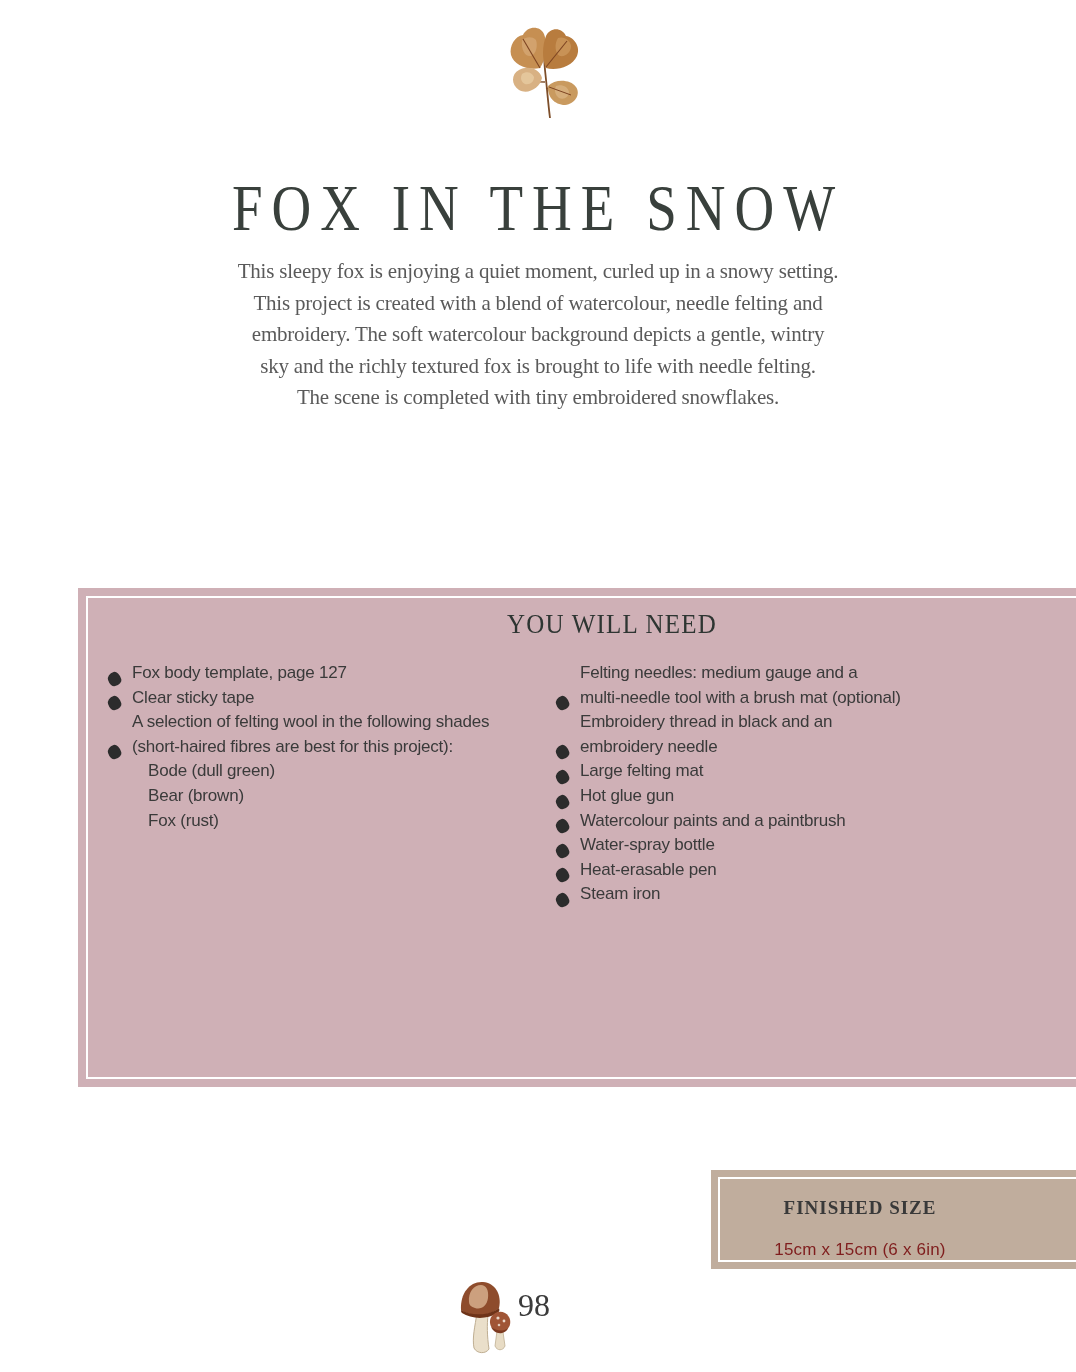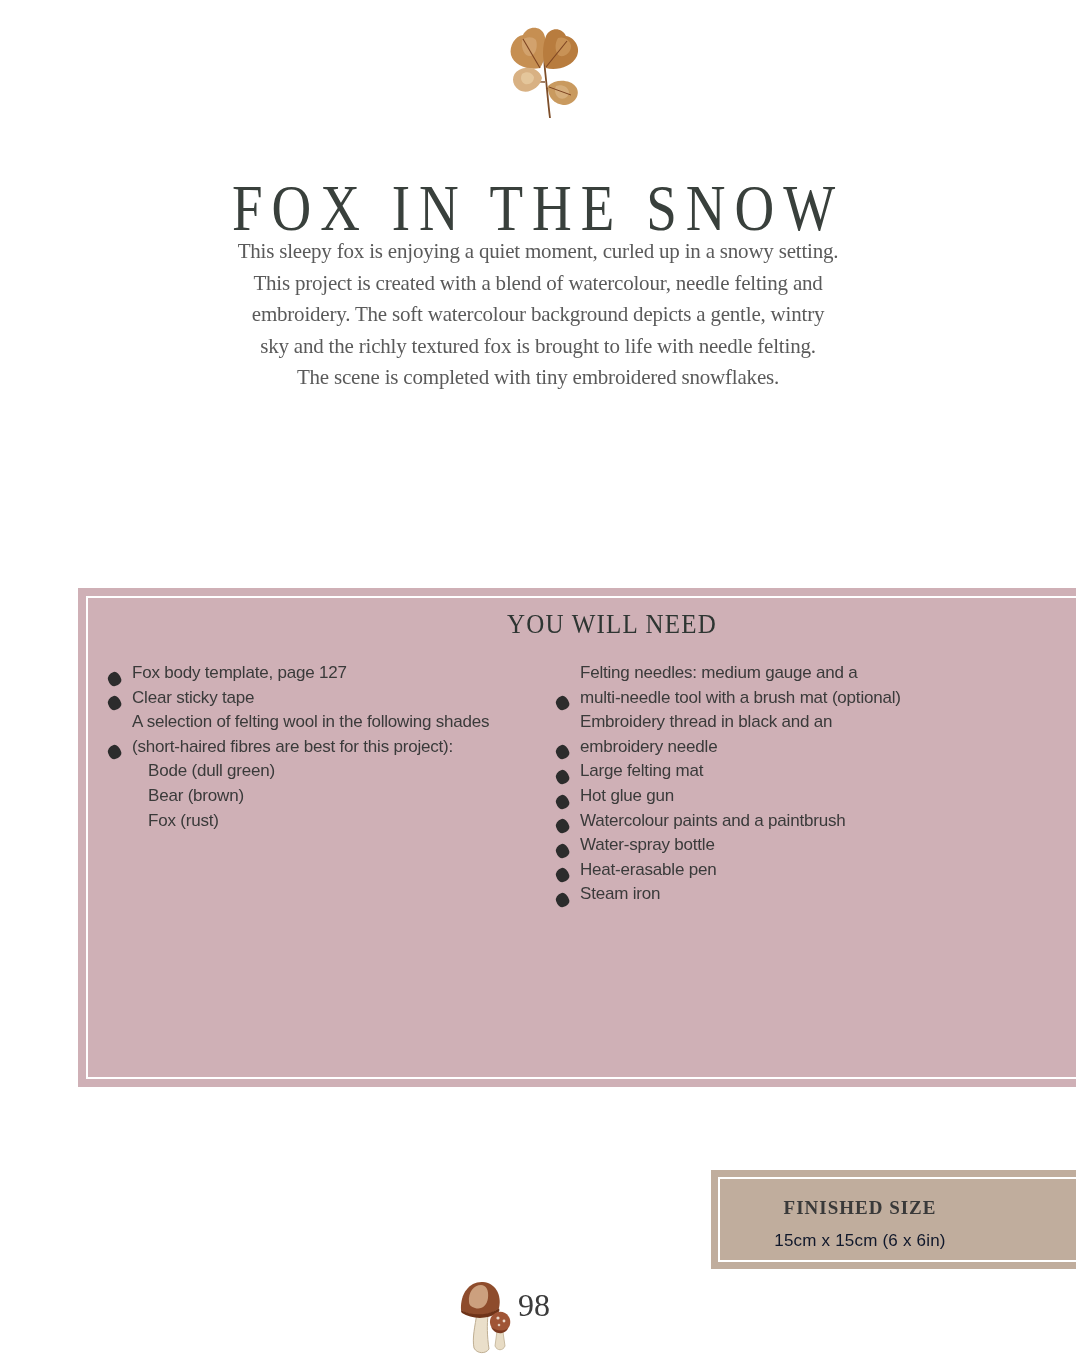--- a/index.html
+++ b/index.html
@@ -24,21 +24,21 @@
     font-weight: 400;
     letter-spacing: 9px;
     color: #39403c;
     transform: scaleY(1.18);
     transform-origin: center top;
     white-space: nowrap;
   }
 
   
   .intro {
-    left: 88px; top: 236px; width: 900px;
+    left: 88px; top: 256px; width: 900px;
     margin: 0;
     text-align: center;
     white-space: pre-line;
     font-family: "Liberation Serif", serif;
     font-size: 21px;
     letter-spacing: -0.2px;
     line-height: 31.6px;
     color: #5a5a5a;
   }
 
@@ -92,32 +92,32 @@
   .size-inner {
     position: absolute; inset: 7px;
     border: 2.5px solid #ffffff;
     display: flex; flex-direction: column;
     justify-content: center;
     text-align: center;
     padding-right: 84px;
     box-sizing: border-box;
   }
   .size-heading {
-    margin: 9px;
+    margin: 18px;
     font-family: "Liberation Serif", serif;
     font-weight: 600;
     font-size: 19px;
     letter-spacing: 1px;
     color: #393939;
   }
   .size-value {
     margin: 3px 0 0 0;
     font-size: 17px;
     letter-spacing: 0.2px;
-    color: #0f172a;
+    color: #7f1d1d;
   }
 
   
   .mushrooms { left: 455px; top: 1276px; width: 58px; height: 82px; }
   .page-num {
     left: 518px; top: 1287px;
     font-family: "Liberation Serif", serif;
     font-size: 32px;
     color: #3b3b3b;
   }

